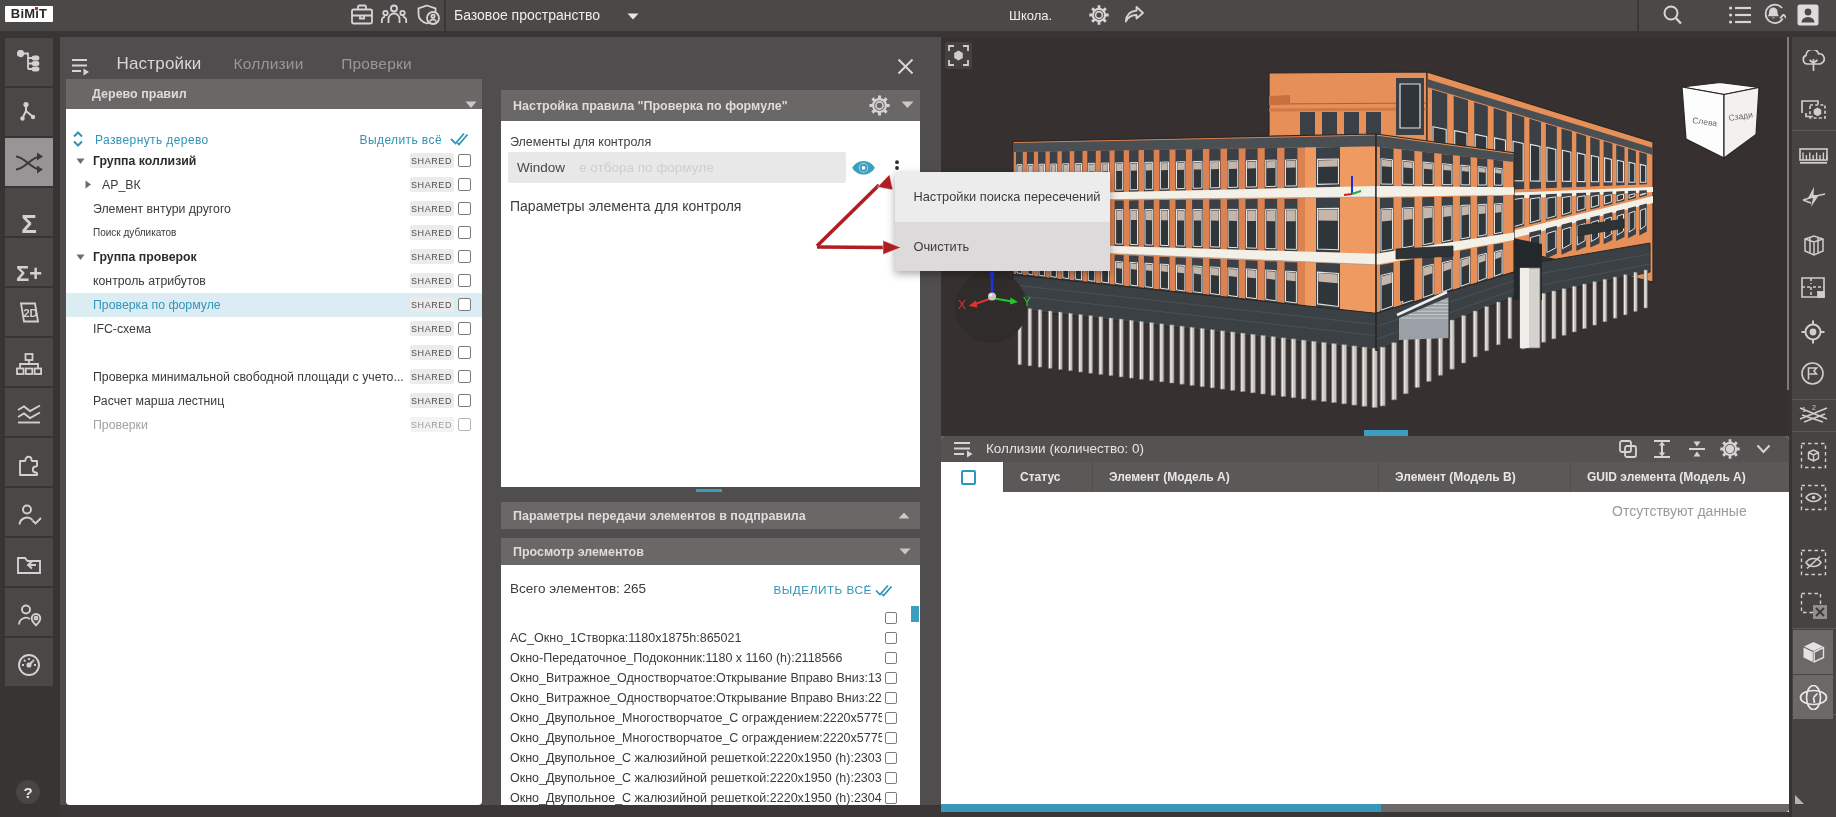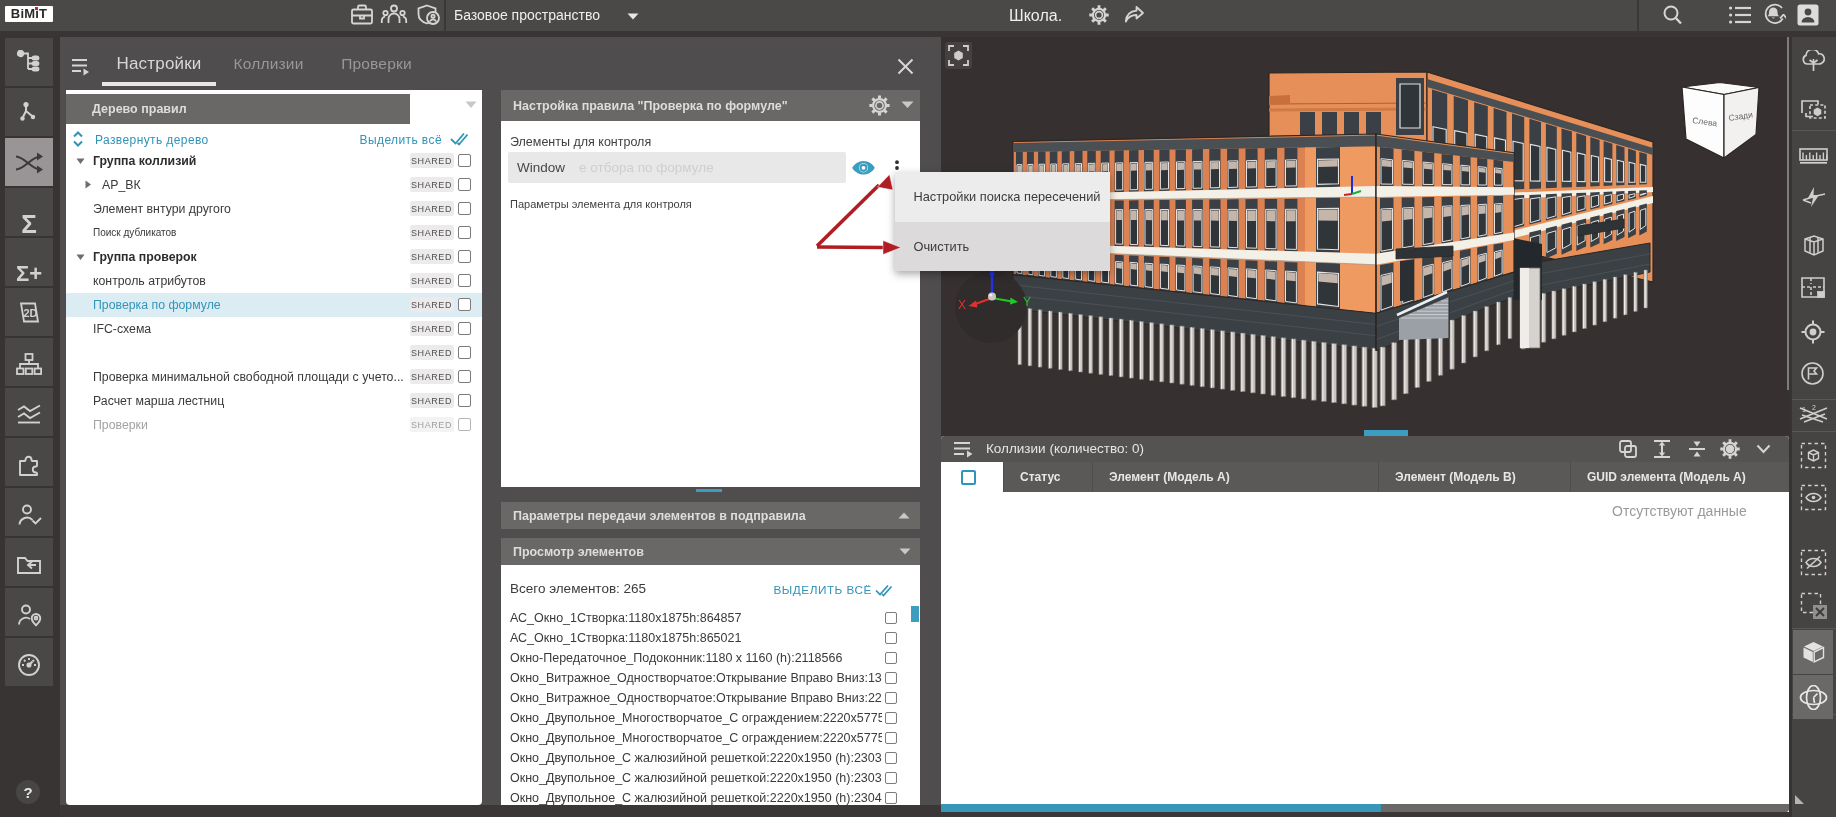--- a/index.html
+++ b/index.html
@@ -41,21 +41,21 @@
 <circle cx="88" cy="18" r="6" fill="#4b4848"></circle>
 <circle cx="88" cy="16.3" r="1.6"></circle>
         <path d="M84.8 21.5 a3.5 3.5 0 0 1 6.4 0"></path>
 </g>
 </svg>
 <div class="abs" style="left:444px;top:0;width:2px;height:31px;background:#3a3737;"></div>
 <div class="abs" style="left:454px;top:0;height:31px;line-height:31px;color:#efeeee;font-size:14px;">Базовое пространство</div>
 <svg class="abs" style="left:627px;top:12.5px;" width="12" height="7" viewBox="0 0 12 7">
       <path d="M0.5 0.5 L6 6.5 L11.5 0.5 Z" fill="#e8e6e6"></path>
     </svg>
-<div class="abs" style="left:1009px;top:0;height:31px;line-height:31px;color:#efeeee;font-size:16px;">Школа.</div>
+<div class="abs" style="left:1009px;top:0;height:31px;line-height:31px;color:#efeeee;font-size:13px;">Школа.</div>
 <svg class="abs" style="left:1088px;top:4px;" width="22" height="22" viewBox="0 0 22 22">
       <g stroke="#d6d4d4" fill="none" stroke-width="1.6">
         <circle cx="11" cy="11" r="3.4"></circle>
         <path d="M19.1 9.6 L19.1 12.4 M17.7 15.7 L15.7 17.7 M12.4 19.1 L9.6 19.1 M6.3 17.7 L4.3 15.7 M2.9 12.4 L2.9 9.6 M4.3 6.3 L6.3 4.3 M9.6 2.9 L12.4 2.9 M15.7 4.3 L17.7 6.3 " stroke-width="3.2"></path>
         <circle cx="11" cy="11" r="6.1" stroke-width="2.2"></circle>
       </g>
     </svg>
 <svg class="abs" style="left:1124px;top:5px;" width="21" height="20" viewBox="0 0 21 20">
 <path d="M12.5 2 L19 8 L12.5 13.5 V10 C7 10 4 12 1.8 16.5 C2.2 10.5 6 6.3 12.5 5.7 Z" fill="none" stroke="#d6d4d4" stroke-width="1.8" stroke-linejoin="round"></path>
 </svg>
@@ -197,21 +197,21 @@
 <div class="abs" style="left:102px;top:82px;width:114px;height:3.5px;background:#e8e6e6;"></div>
 <div class="abs" style="left:216px;top:48px;width:105px;height:32px;color:#999797;font-size:15.5px;letter-spacing:0.2px;text-align:center;line-height:32px;">Коллизии</div>
 <div class="abs" style="left:324px;top:48px;width:105px;height:32px;color:#999797;font-size:15.5px;letter-spacing:0.2px;text-align:center;line-height:32px;">Проверки</div>
 <svg class="abs" style="left:897px;top:58px;" width="17" height="17" viewBox="0 0 17 17">
       <g stroke="#d8d6d6" stroke-width="2">
         <line x1="1.5" y1="1.5" x2="15.5" y2="15.5"></line>
         <line x1="15.5" y1="1.5" x2="1.5" y2="15.5"></line>
       </g>
     </svg>
 <div class="abs" style="left:66px;top:90px;width:416px;height:715px;background:#fff;border-radius:0 0 4px 4px;"></div>
-<div class="abs hdr" style="left:66px;top:94px;width:344px;height:30px;padding-left:26px;">Дерево правил</div>
+<div class="abs hdr" style="left:66px;top:79px;width:416px;height:30px;padding-left:26px;">Дерево правил</div>
 <svg class="abs" style="left:465px;top:101px;" width="12" height="8" viewBox="0 0 12 8">
       <path d="M0.5 0.5 L6 7 L11.5 0.5 Z" fill="#c9c7c7"></path>
     </svg>
 <svg class="abs" style="left:72px;top:131px;" width="12" height="16" viewBox="0 0 12 16">
 <g stroke="#3093b8" stroke-width="2" fill="none">
         <path d="M2 5.5 L6 1.5 L10 5.5"></path>
         <path d="M2 10.5 L6 14.5 L10 10.5"></path>
       </g>
     </svg>
 <div class="abs teal" style="left:95px;top:133px;font-size:12px;letter-spacing:0.4px;">Развернуть дерево</div>
@@ -286,40 +286,39 @@
 <circle cx="11.5" cy="7.8" r="4.6" fill="#fff"></circle>
       <circle cx="11.5" cy="7.8" r="3" fill="none" stroke="#3b9dbf" stroke-width="2.2"></circle>
 </svg>
 <svg class="abs" style="left:894px;top:160px;" width="6" height="16" viewBox="0 0 6 16">
       <g fill="#2e2e2e">
         <circle cx="3" cy="2.2" r="1.9"></circle>
         <circle cx="3" cy="8" r="1.9"></circle>
         <circle cx="3" cy="13.8" r="1.9"></circle>
       </g>
     </svg>
-<div class="abs" style="left:510px;top:198px;color:#3f3f3f;font-size:11px;">Параметры элемента для контроля</div>
+<div class="abs" style="left:510px;top:198px;color:#3f3f3f;font-size:14px;">Параметры элемента для контроля</div>
 <div class="abs" style="left:696px;top:489px;width:26px;height:3px;background:#3b9dbf;"></div>
 <div class="abs hdr" style="left:501px;top:502px;width:419px;height:27px;">Параметры передачи элементов в подправила</div>
 <svg class="abs" style="left:898px;top:512px;" width="12" height="7" viewBox="0 0 12 7">
       <path d="M0.5 6.5 L6 0.5 L11.5 6.5 Z" fill="#c9c7c7"></path>
     </svg>
 <div class="abs" style="left:501px;top:538px;width:419px;height:269px;background:#fff;"></div>
 <div class="abs hdr" style="left:501px;top:538px;width:419px;height:27px;">Просмотр элементов</div>
 <svg class="abs" style="left:899px;top:548px;" width="12" height="7" viewBox="0 0 12 7">
       <path d="M0.5 0.5 L6 6.5 L11.5 0.5 Z" fill="#c9c7c7"></path>
     </svg>
 <div class="abs" style="left:510px;top:581px;color:#3c3c3c;font-size:13.5px;">Всего элементов: 265</div>
 <div class="abs teal" style="left:700px;top:583px;width:172px;font-size:11.8px;letter-spacing:0.5px;text-align:right;">ВЫДЕЛИТЬ ВСЁ</div>
 <svg class="abs" style="left:875px;top:584px;" width="19" height="13" viewBox="0 0 19 13">
 <g stroke="#3093b8" stroke-width="1.7" fill="none">
         <path d="M1 6.5 L5 10.5 L13 1.5"></path>
         <path d="M7 10 L8.5 11.5 L16.5 2.5"></path>
       </g>
     </svg>
-<div class="abs" style="left:510px;top:608px;width:372px;height:20px;line-height:20px;font-size:12.5px;color:#3a3a3a;white-space:nowrap;overflow:hidden;">АС_Окно_1Створка:1180х1875h:864857</div>
     <div class="cb" style="left:885px;top:612px;width:12px;height:12px;"></div>
     <div class="abs" style="left:510px;top:628px;width:372px;height:20px;line-height:20px;font-size:12.5px;color:#3a3a3a;white-space:nowrap;overflow:hidden;">АС_Окно_1Створка:1180х1875h:865021</div>
     <div class="cb" style="left:885px;top:632px;width:12px;height:12px;"></div>
     <div class="abs" style="left:510px;top:648px;width:372px;height:20px;line-height:20px;font-size:12.5px;color:#3a3a3a;white-space:nowrap;overflow:hidden;">Окно-Передаточное_Подоконник:1180 x 1160 (h):2118566</div>
     <div class="cb" style="left:885px;top:652px;width:12px;height:12px;"></div>
     <div class="abs" style="left:510px;top:668px;width:372px;height:20px;line-height:20px;font-size:12.5px;color:#3a3a3a;white-space:nowrap;overflow:hidden;">Окно_Витражное_Одностворчатое:Открывание Вправо Вниз:130...</div>
     <div class="cb" style="left:885px;top:672px;width:12px;height:12px;"></div>
     <div class="abs" style="left:510px;top:688px;width:372px;height:20px;line-height:20px;font-size:12.5px;color:#3a3a3a;white-space:nowrap;overflow:hidden;">Окно_Витражное_Одностворчатое:Открывание Вправо Вниз:220...</div>
     <div class="cb" style="left:885px;top:692px;width:12px;height:12px;"></div>
     <div class="abs" style="left:510px;top:708px;width:372px;height:20px;line-height:20px;font-size:12.5px;color:#3a3a3a;white-space:nowrap;overflow:hidden;">Окно_Двупольное_Многостворчатое_С ограждением:2220х5775:...</div>

